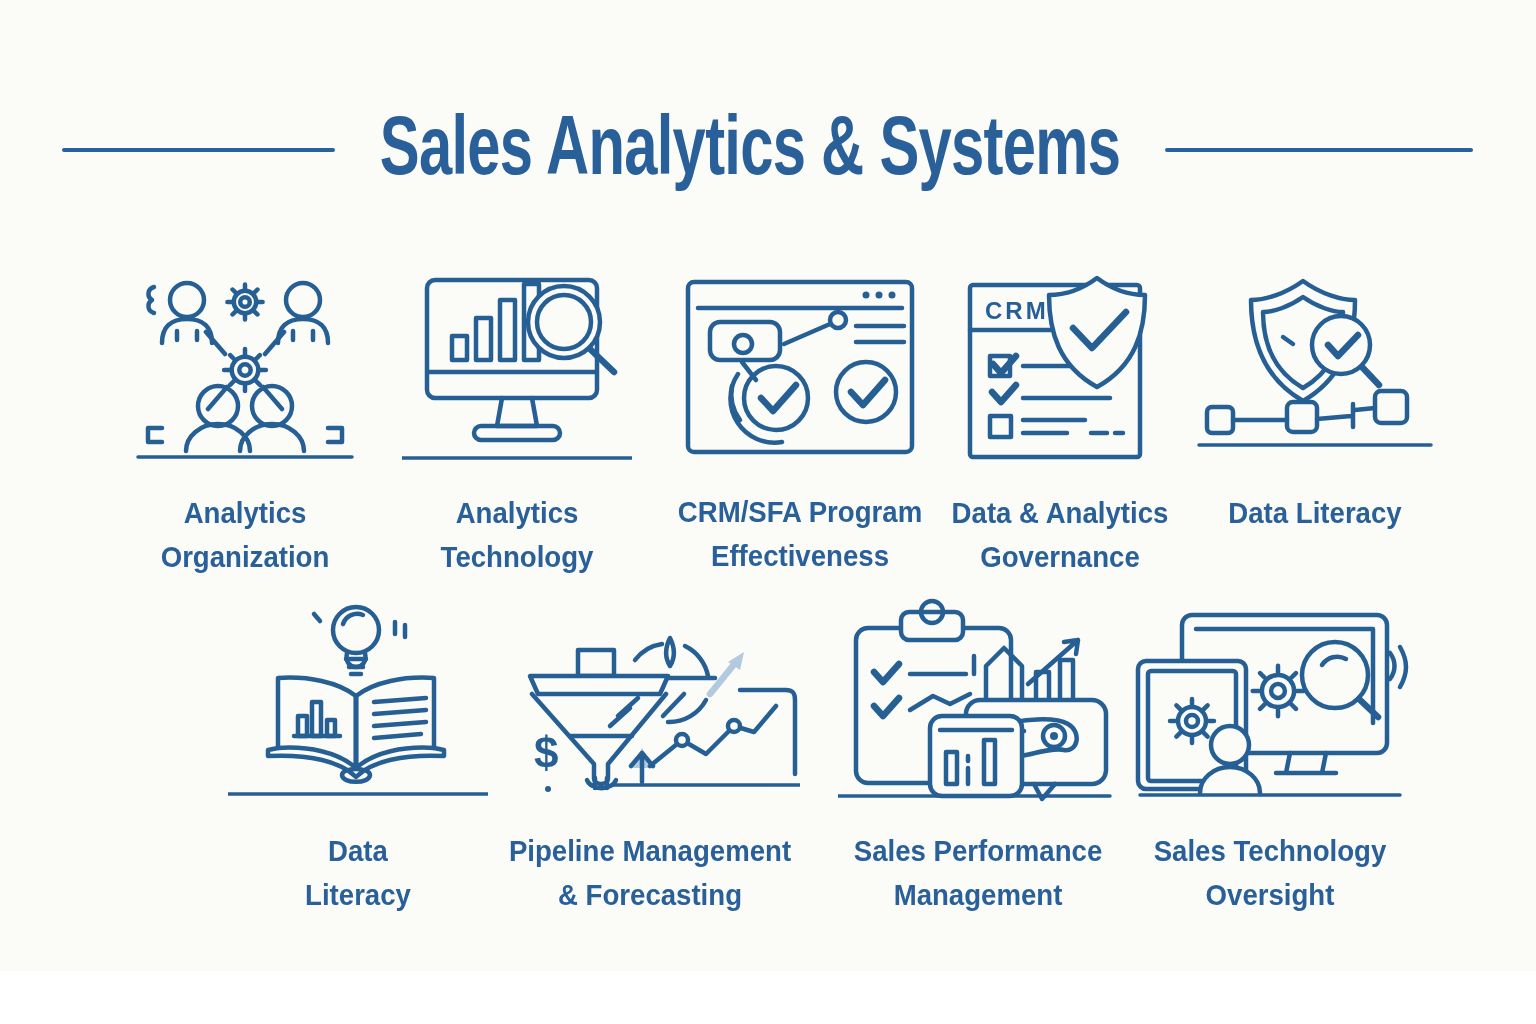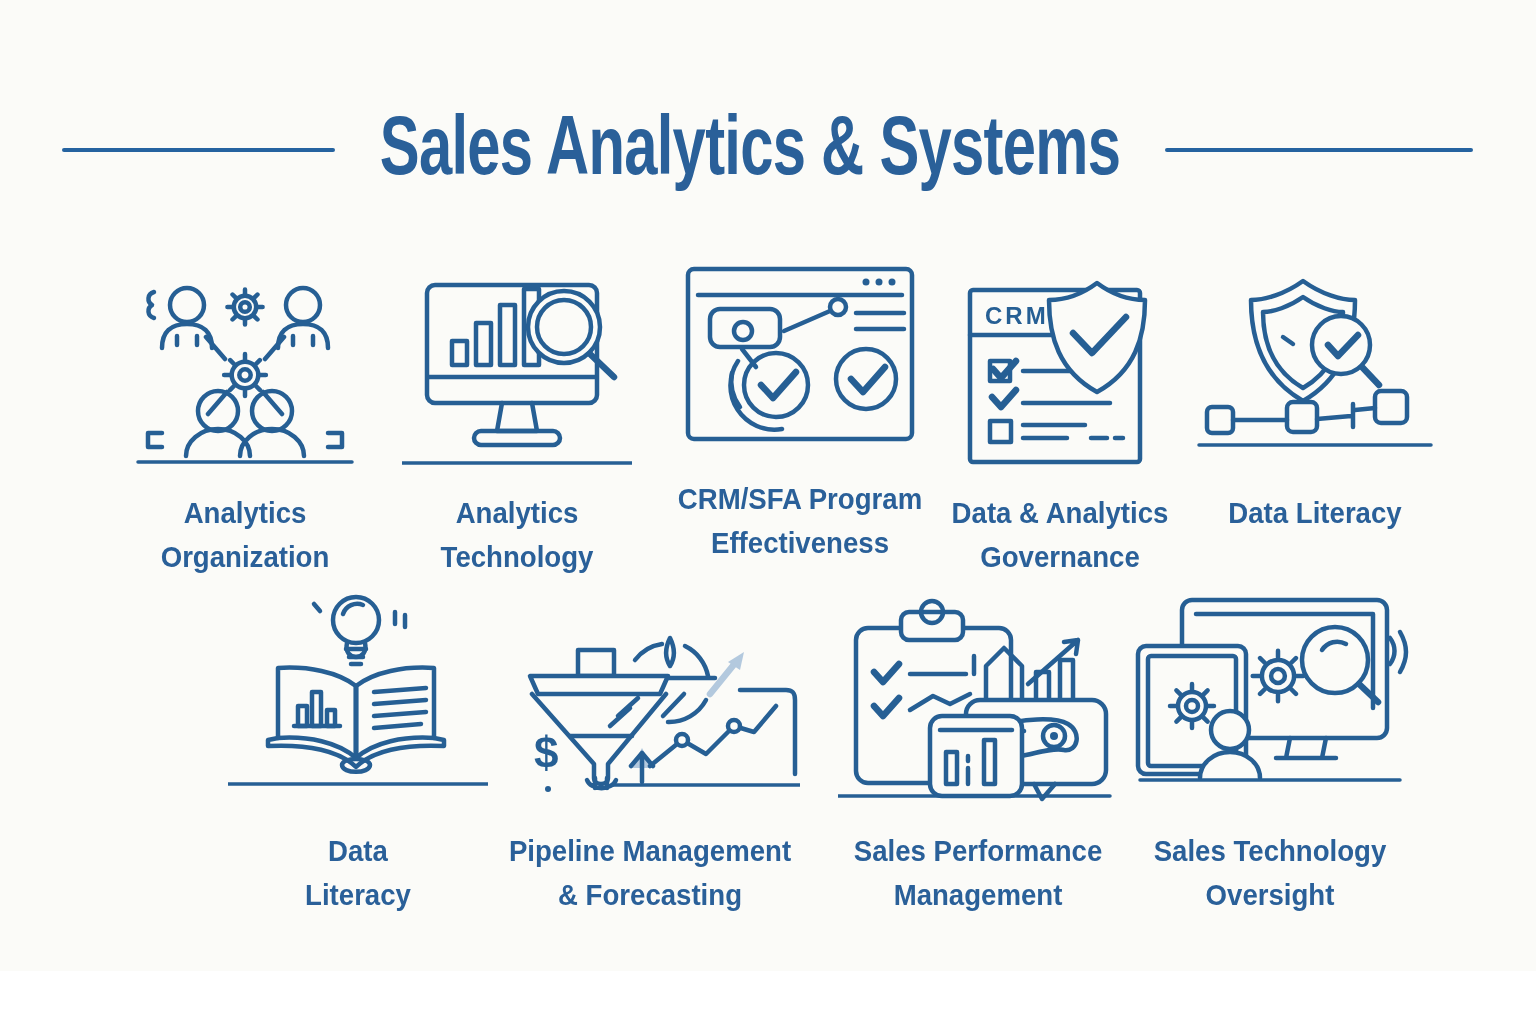--- a/index.html
+++ b/index.html
@@ -10,21 +10,21 @@
   .rule{position:absolute;height:4px;background:#2563a0;border-radius:2px;}
   .rule-left{left:62px;top:148px;width:273px;}
   .rule-right{left:1165px;top:148px;width:308px;}
   .title{
     position:absolute;left:340px;top:88px;width:820px;height:115px;margin:0;
     display:flex;align-items:center;justify-content:center;
     color:#2a6099;font-size:83px;font-weight:700;letter-spacing:-1px;
     transform:scaleX(0.72);transform-origin:50% 50%;white-space:nowrap;
   }
   .item{position:absolute;text-align:center;}
-  .icon-box{display:flex;justify-content:center;}
+  .icon-box{display:flex;justify-content:center;align-items:flex-end;}
   .r1 .icon-box{height:190px;}
   .r2 .icon-box{height:215px;}
   .label{
     margin-top:26px;color:#2a6099;font-size:30px;font-weight:700;
     line-height:44px;transform:scaleX(0.92);transform-origin:50% 0;
   }
   .label span{display:block;}
   
   .icon-box svg *{
     stroke:#265f94;stroke-width:4.5;fill:none;
@@ -99,21 +99,21 @@
         <rect x="72" y="156" width="86" height="14" rx="7"></rect>
         <path class="w3" d="M0,188 H230"></path>
       </svg>
     </div>
     <div class="label">
       <span>Analytics</span>
         <span>Technology</span>
     </div>
   </div>
 
-  <div class="item r1" style="left:655px;top:261px;width:290px;">
+  <div class="item r1" style="left:655px;top:274px;width:290px;">
     <div class="icon-box">
       <svg width="240" height="190" viewBox="0 0 240 190">
         <rect x="8" y="8" width="224" height="170" rx="6"></rect>
         <path d="M18,34 H222"></path>
         <circle class="f" cx="186" cy="21" r="3.5"></circle>
         <circle class="f" cx="199" cy="21" r="3.5"></circle>
         <circle class="f" cx="212" cy="21" r="3.5"></circle>
         <rect x="30" y="48" width="70" height="38" rx="10"></rect>
         <circle class="bgf" cx="63" cy="70" r="9"></circle>
         <path d="M62,88 L76,106"></path>

